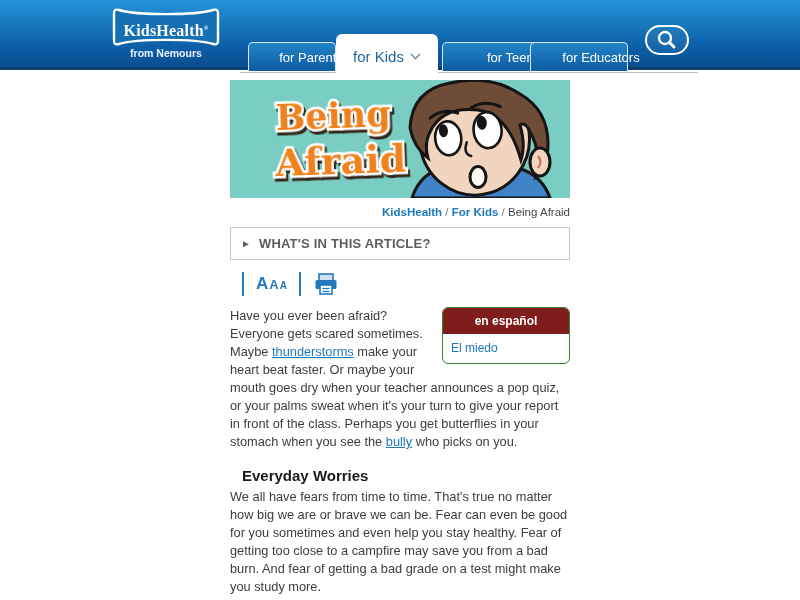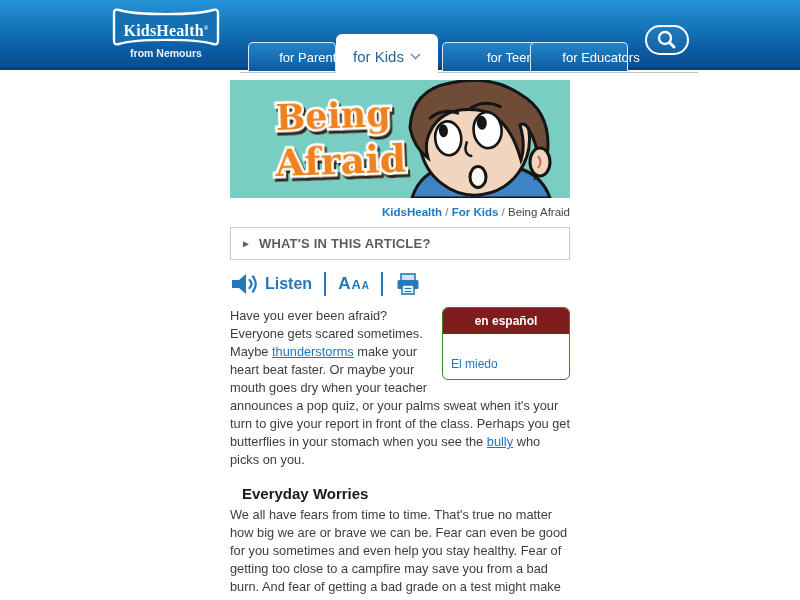--- a/index.html
+++ b/index.html
@@ -70,21 +70,21 @@
 
   .article-body { margin-top:7px; font-size:12.8px; line-height:18px; color:#3d3d3d; }
   .article-body p { margin:0 0 14px 0; }
   .article-body a { color:#1d77bb; text-decoration:underline; cursor:pointer; }
   .article-body h2 { font-size:15px; color:#1a1a1a; margin:16px 0 3px 12px; }
 
   .espanol { float:right; width:128px; margin:0 0 8px 14px; border:1px solid #35842e;
              border-radius:6px; overflow:hidden; background:#fff; }
   .espanol-header { background:#7f1d1d; color:#fff; font-weight:bold; font-size:12px;
                     text-align:center; padding:4px 0; }
-  .espanol-body { padding:21px 8px 6px 8px; }
+  .espanol-body { padding:5px 8px 6px 8px; }
   .espanol-body a { color:#1d77bb; font-size:12px; text-decoration:none; cursor:pointer; }
 </style>
 </head>
 <body>
 
 <div class="page">
 
   <div class="header">
     <div class="logo">
       <svg class="logo-shape" width="108" height="40" viewBox="0 0 108 40">
@@ -162,28 +162,20 @@
       <span>/</span>
       <span class="current">Being Afraid</span>
     </div>
 
     <div class="article-nav">
       <span class="arrow">►</span>
       <span class="label">WHAT'S IN THIS ARTICLE?</span>
     </div>
 
     <div class="toolbar">
-      <div class="listen">
-        <svg width="28" height="24" viewBox="0 0 28 24">
-          <path d="M2,8 L9,8 L16,2 L16,22 L9,16 L2,16 Z" fill="#2478bb"></path>
-          <path d="M19.5,8 Q23.5,12 19.5,16" fill="none" stroke="#2478bb" stroke-width="2.2" stroke-linecap="round"></path>
-          <path d="M23,4.5 Q28.5,12 23,19.5" fill="none" stroke="#2478bb" stroke-width="2.2" stroke-linecap="round"></path>
-        </svg>
-        <span class="listen-label">Listen</span>
-      </div>
       <div class="tool-divider"></div>
       <div class="textsize">
         <span class="a1">A</span>
         <span class="a2">A</span>
         <span class="a3">A</span>
       </div>
       <div class="tool-divider"></div>
       <div class="print-btn">
         <svg width="26" height="24" viewBox="0 0 26 24">
           <rect x="6" y="2" width="14" height="7" fill="#cfe2f3" stroke="#2478bb" stroke-width="1.6"></rect>

